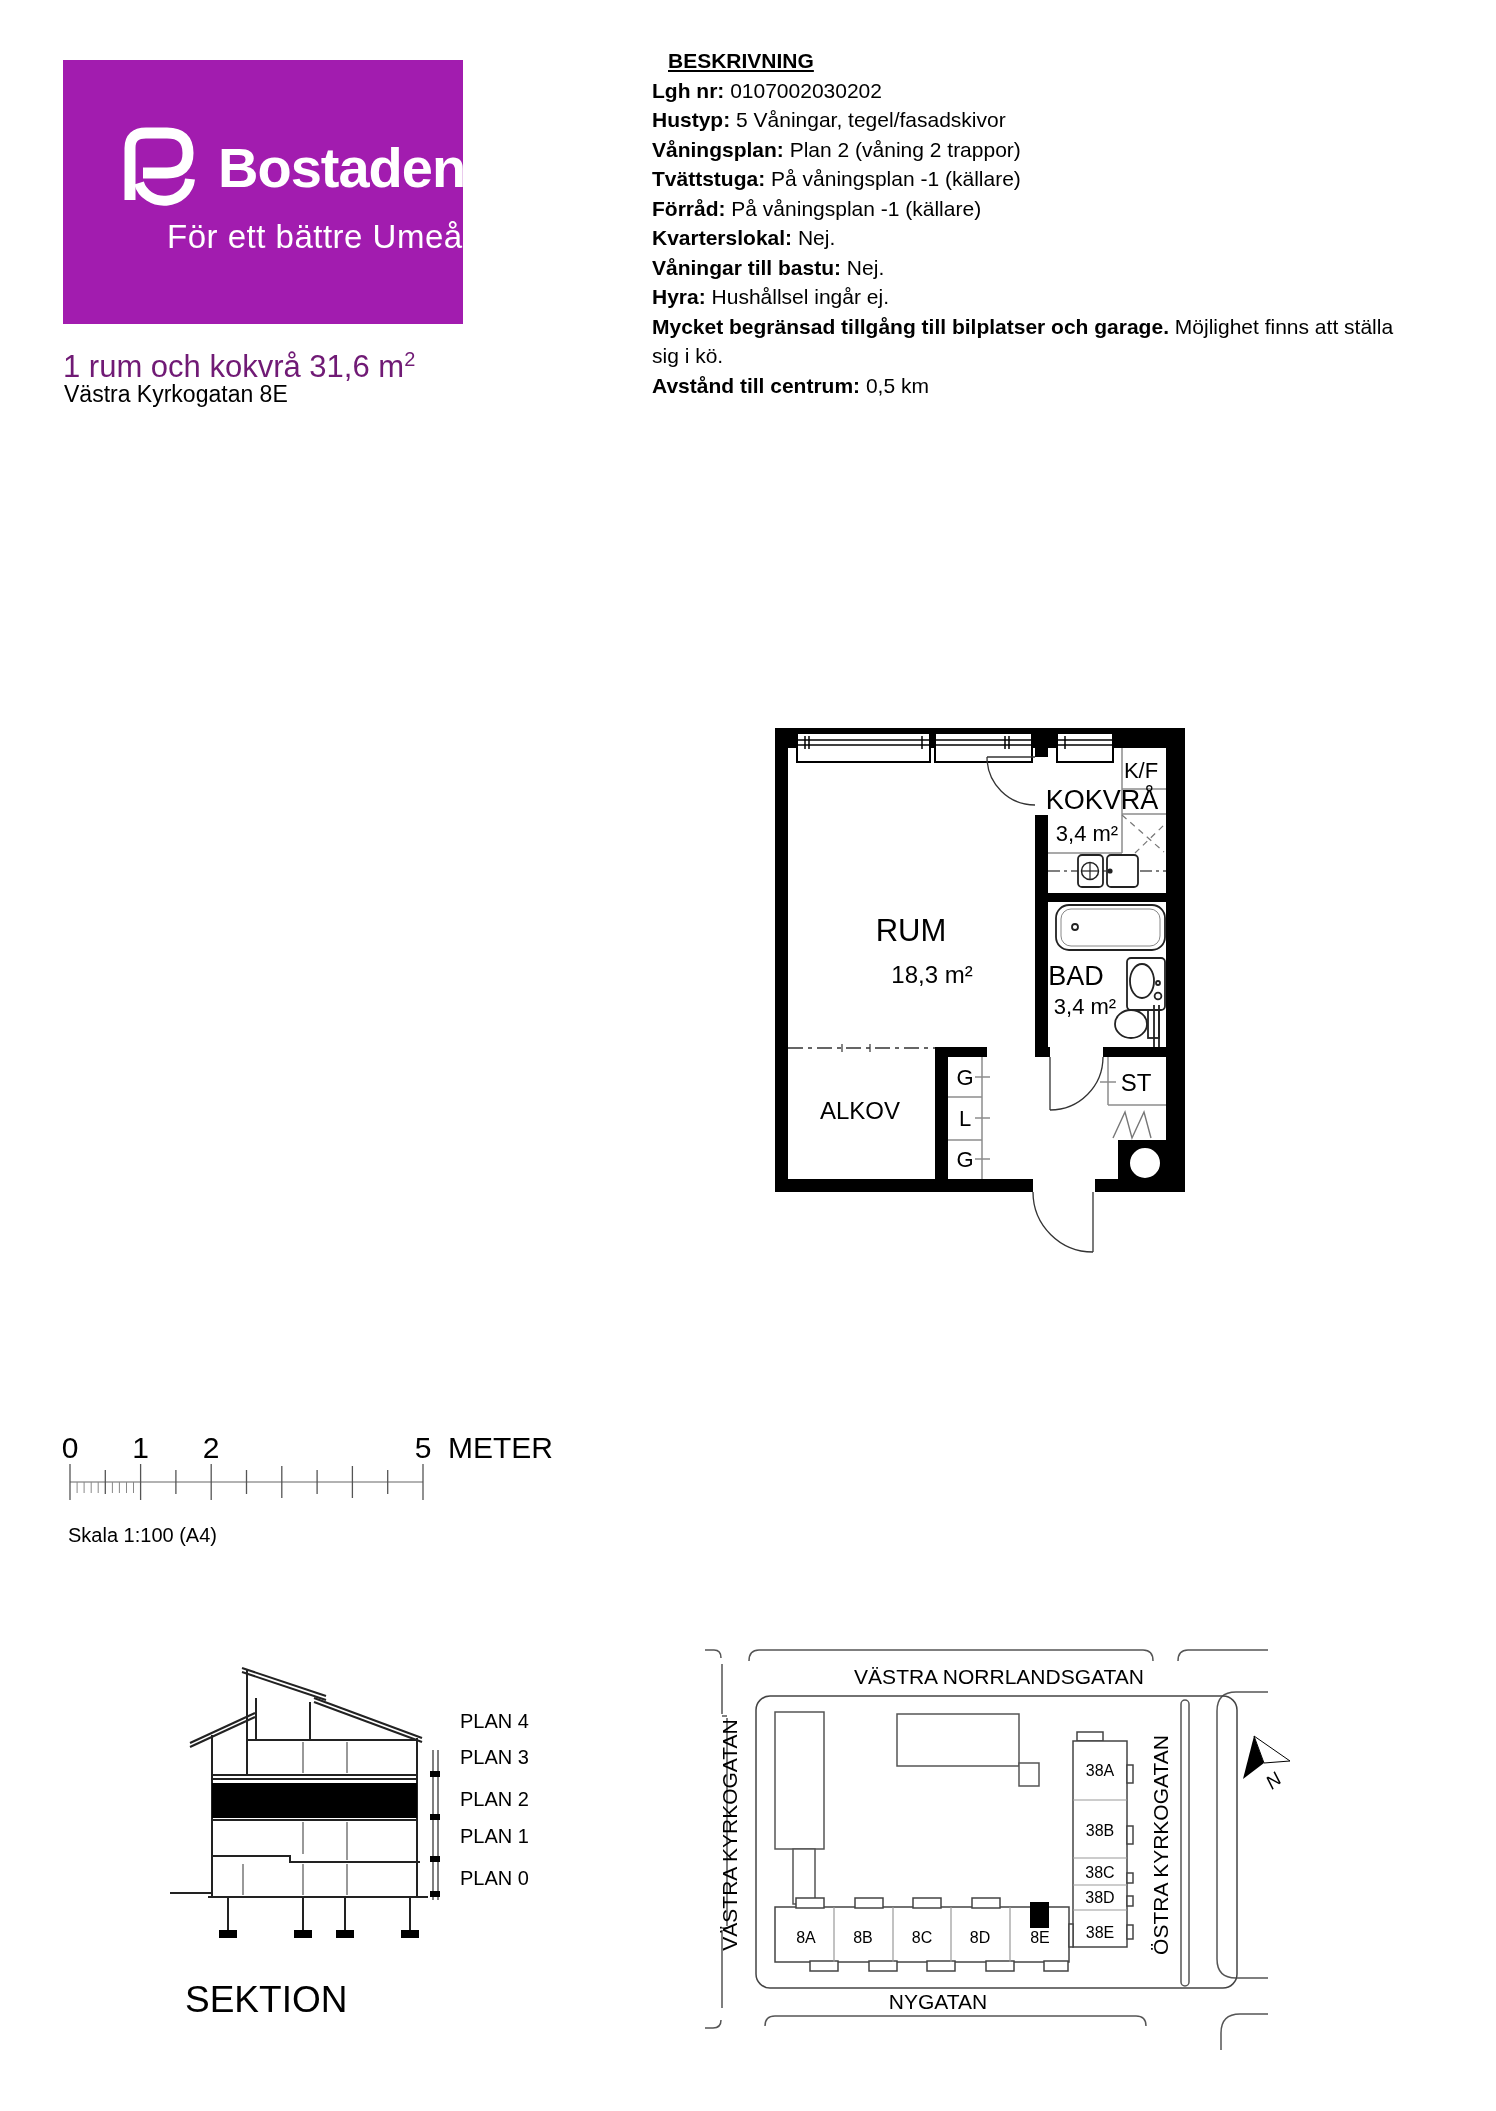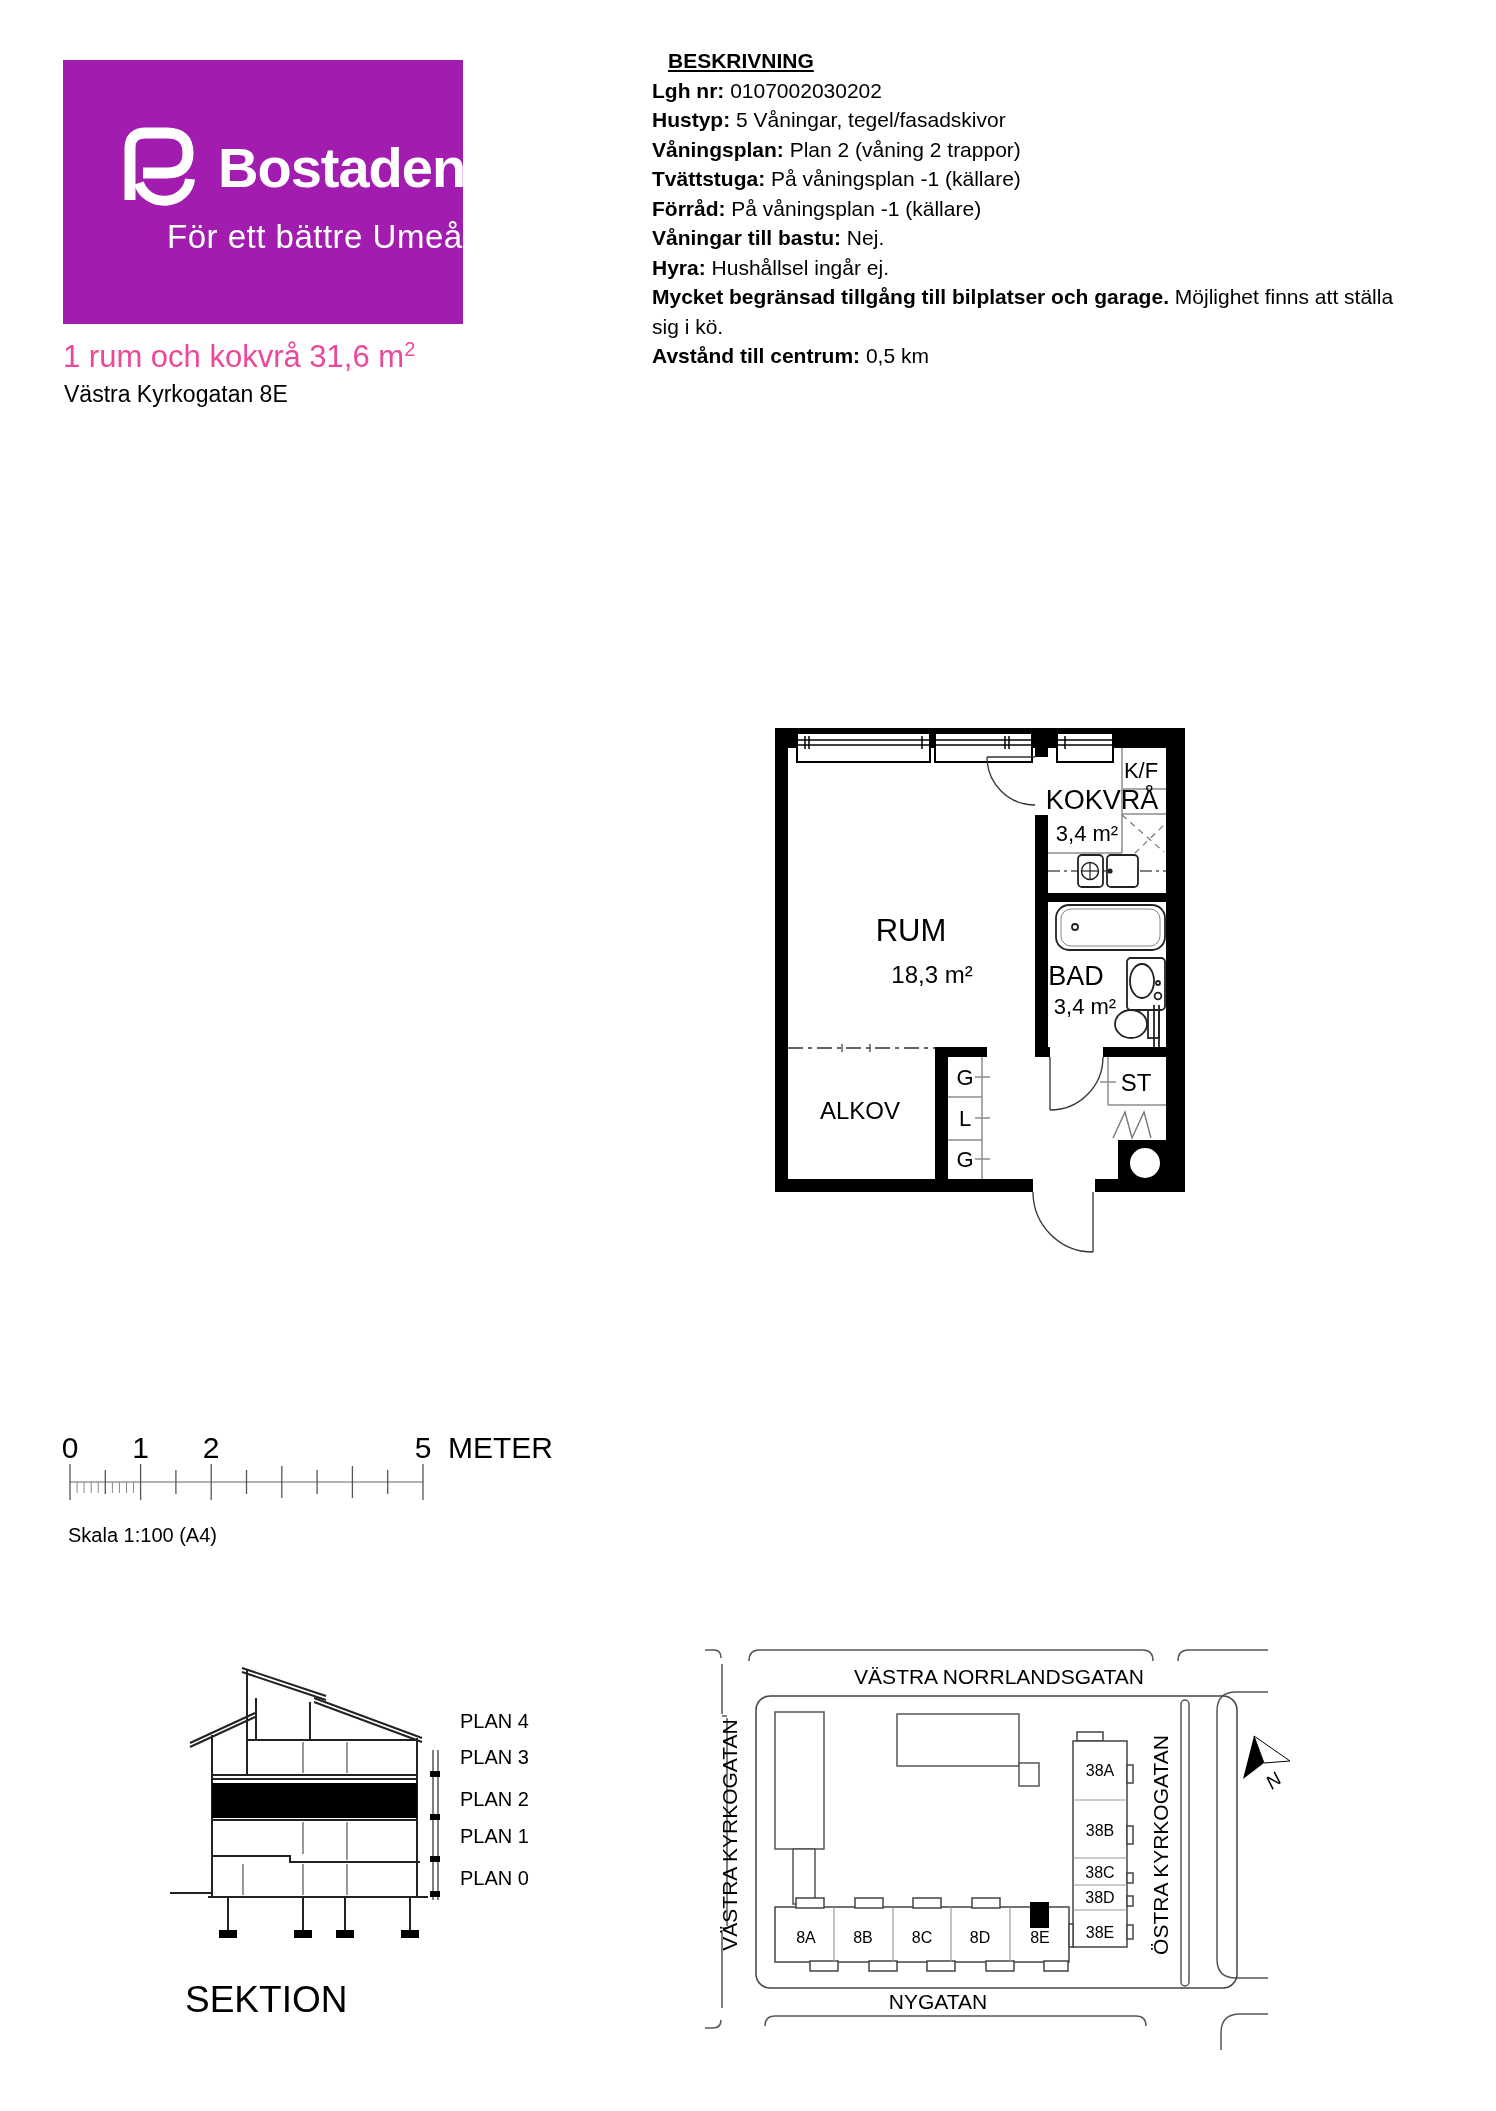--- a/index.html
+++ b/index.html
@@ -3,21 +3,21 @@
 <meta charset="utf-8">
 <style>
   html,body{margin:0;padding:0;background:#ffffff;}
   body{width:1496px;height:2111px;position:relative;font-family:"Liberation Sans",sans-serif;color:#000;}
   .abs{position:absolute;}
   
   .logo-box{left:63px;top:60px;width:400px;height:264px;}
   .logo-word{left:155px;top:75px;font-size:56px;font-weight:bold;color:#fff;letter-spacing:-1px;}
   .logo-tag{left:104px;top:158px;font-size:33px;color:#fff;letter-spacing:0.5px;}
   
-  .title{left:63px;top:338px;font-size:31px;color:#ec4899;}
+  .title{left:63px;top:348px;font-size:31px;color:#701a75;}
   .title sup{font-size:20px;}
   .address{left:64px;top:381px;font-size:23px;}
   
   .desc{left:652px;top:46px;width:748px;font-size:21px;line-height:29.5px;}
   .desc .hd{font-weight:bold;text-decoration:underline;margin-left:16px;}
   .desc b{font-weight:bold;}
   
   svg text{font-family:"Liberation Sans",sans-serif;fill:#000;}
   .techfont{font-family:"DejaVu Sans Mono",monospace;}
 </style>
@@ -36,20 +36,21 @@
 <div class="abs title"><span>1 rum och kokvrå 31,6 m</span><sup>2</sup></div>
 <div class="abs address">Västra Kyrkogatan 8E</div>
 
 <div class="abs desc">
   <div class="hd">BESKRIVNING</div>
   <div><b>Lgh nr:</b><span> 0107002030202</span></div>
   <div><b>Hustyp:</b><span> 5 Våningar, tegel/fasadskivor</span></div>
   <div><b>Våningsplan:</b><span> Plan 2 (våning 2 trappor)</span></div>
   <div><b>Tvättstuga:</b><span> På våningsplan -1 (källare)</span></div>
   <div><b>Förråd:</b><span> På våningsplan -1 (källare)</span></div>
+  <div><b>Kvarterslokal:</b><span> Nej.</span></div>
   <div><b>Våningar till bastu:</b><span> Nej.</span></div>
   <div><b>Hyra:</b><span> Hushållsel ingår ej.</span></div>
   <div><b>Mycket begränsad tillgång till bilplatser och garage.</b><span> Möjlighet finns att ställa sig i kö.</span></div>
   <div><b>Avstånd till centrum:</b><span> 0,5 km</span></div>
 </div>
 
 <svg class="abs" style="left:775px;top:722px;" width="410" height="540" viewBox="0 0 410 540">
 
   <g>
     <rect x="0" y="6" width="410" height="20" fill="#000"></rect>

